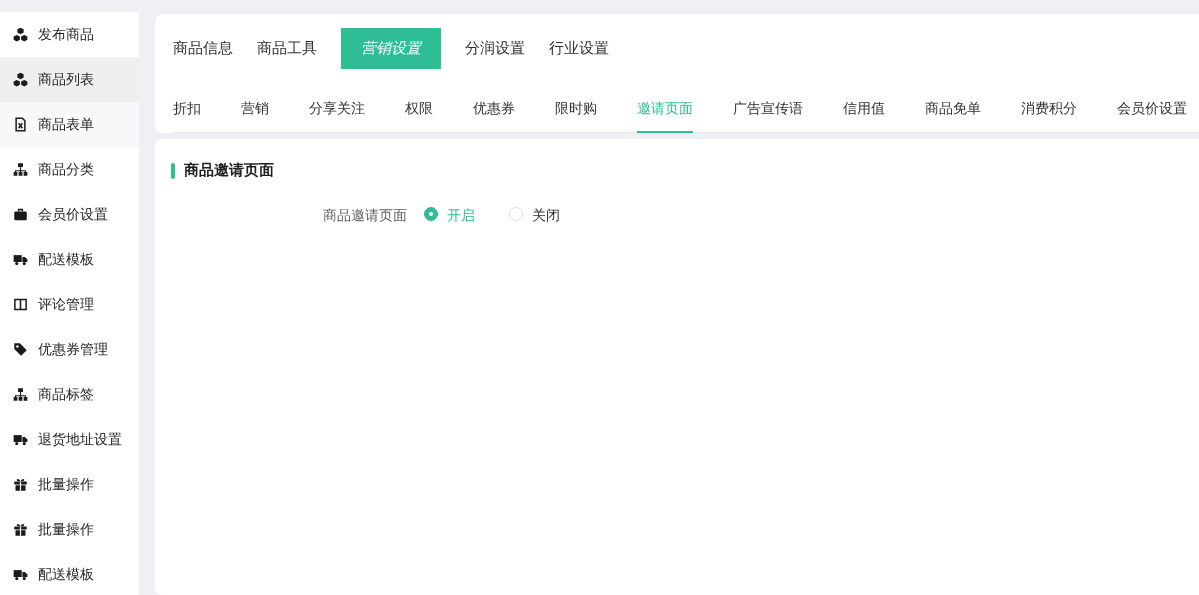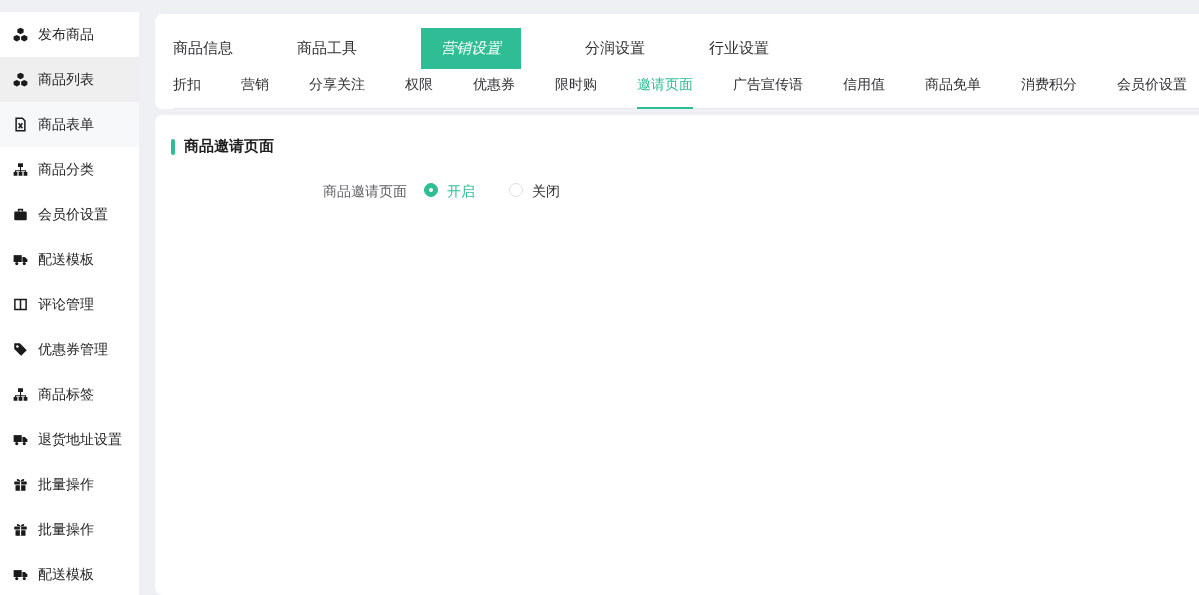--- a/index.html
+++ b/index.html
@@ -33,29 +33,29 @@
   .side-item.state-highlight{background:#f7f8fa;}
   
   .main{
     position:absolute;left:155px;top:0;width:1044px;height:595px;
     display:flex;flex-direction:column;padding-top:14px;
   }
   .tabs-panel{
     background:var(--panel-bg);border-radius:8px 0 0 8px;
     padding:13px 0 0 18px;flex:0 0 auto;
   }
-  .primary-tabs{display:flex;align-items:center;gap:64px;font-size:15px;}
+  .primary-tabs{display:flex;align-items:center;gap:24px;font-size:15px;}
   .ptab{padding:12px 0;cursor:pointer;color:#303133;white-space:nowrap;}
   .ptab.active{
     background:var(--accent);color:#fff;border-radius:0;
     padding:11px 20px;
     font-style:italic;
   }
   .secondary-tabs{
-    display:flex;gap:40px;font-size:14px;margin-top:0;
+    display:flex;gap:40px;font-size:14px;margin-top:24px;
     border-bottom:1px solid var(--border);padding-bottom:0;
   }
   .stab{
     padding:6px 0 13px;cursor:pointer;color:#303133;white-space:nowrap;
     border-bottom:2px solid transparent;margin-bottom:-1px;
   }
   .stab.active{color:var(--accent);border-bottom-color:var(--accent);}
   .content-panel{
     background:var(--panel-bg);border-radius:8px 0 0 8px;
     margin-top:6px;flex:1 1 auto;padding:22px 4px 0 16px;

